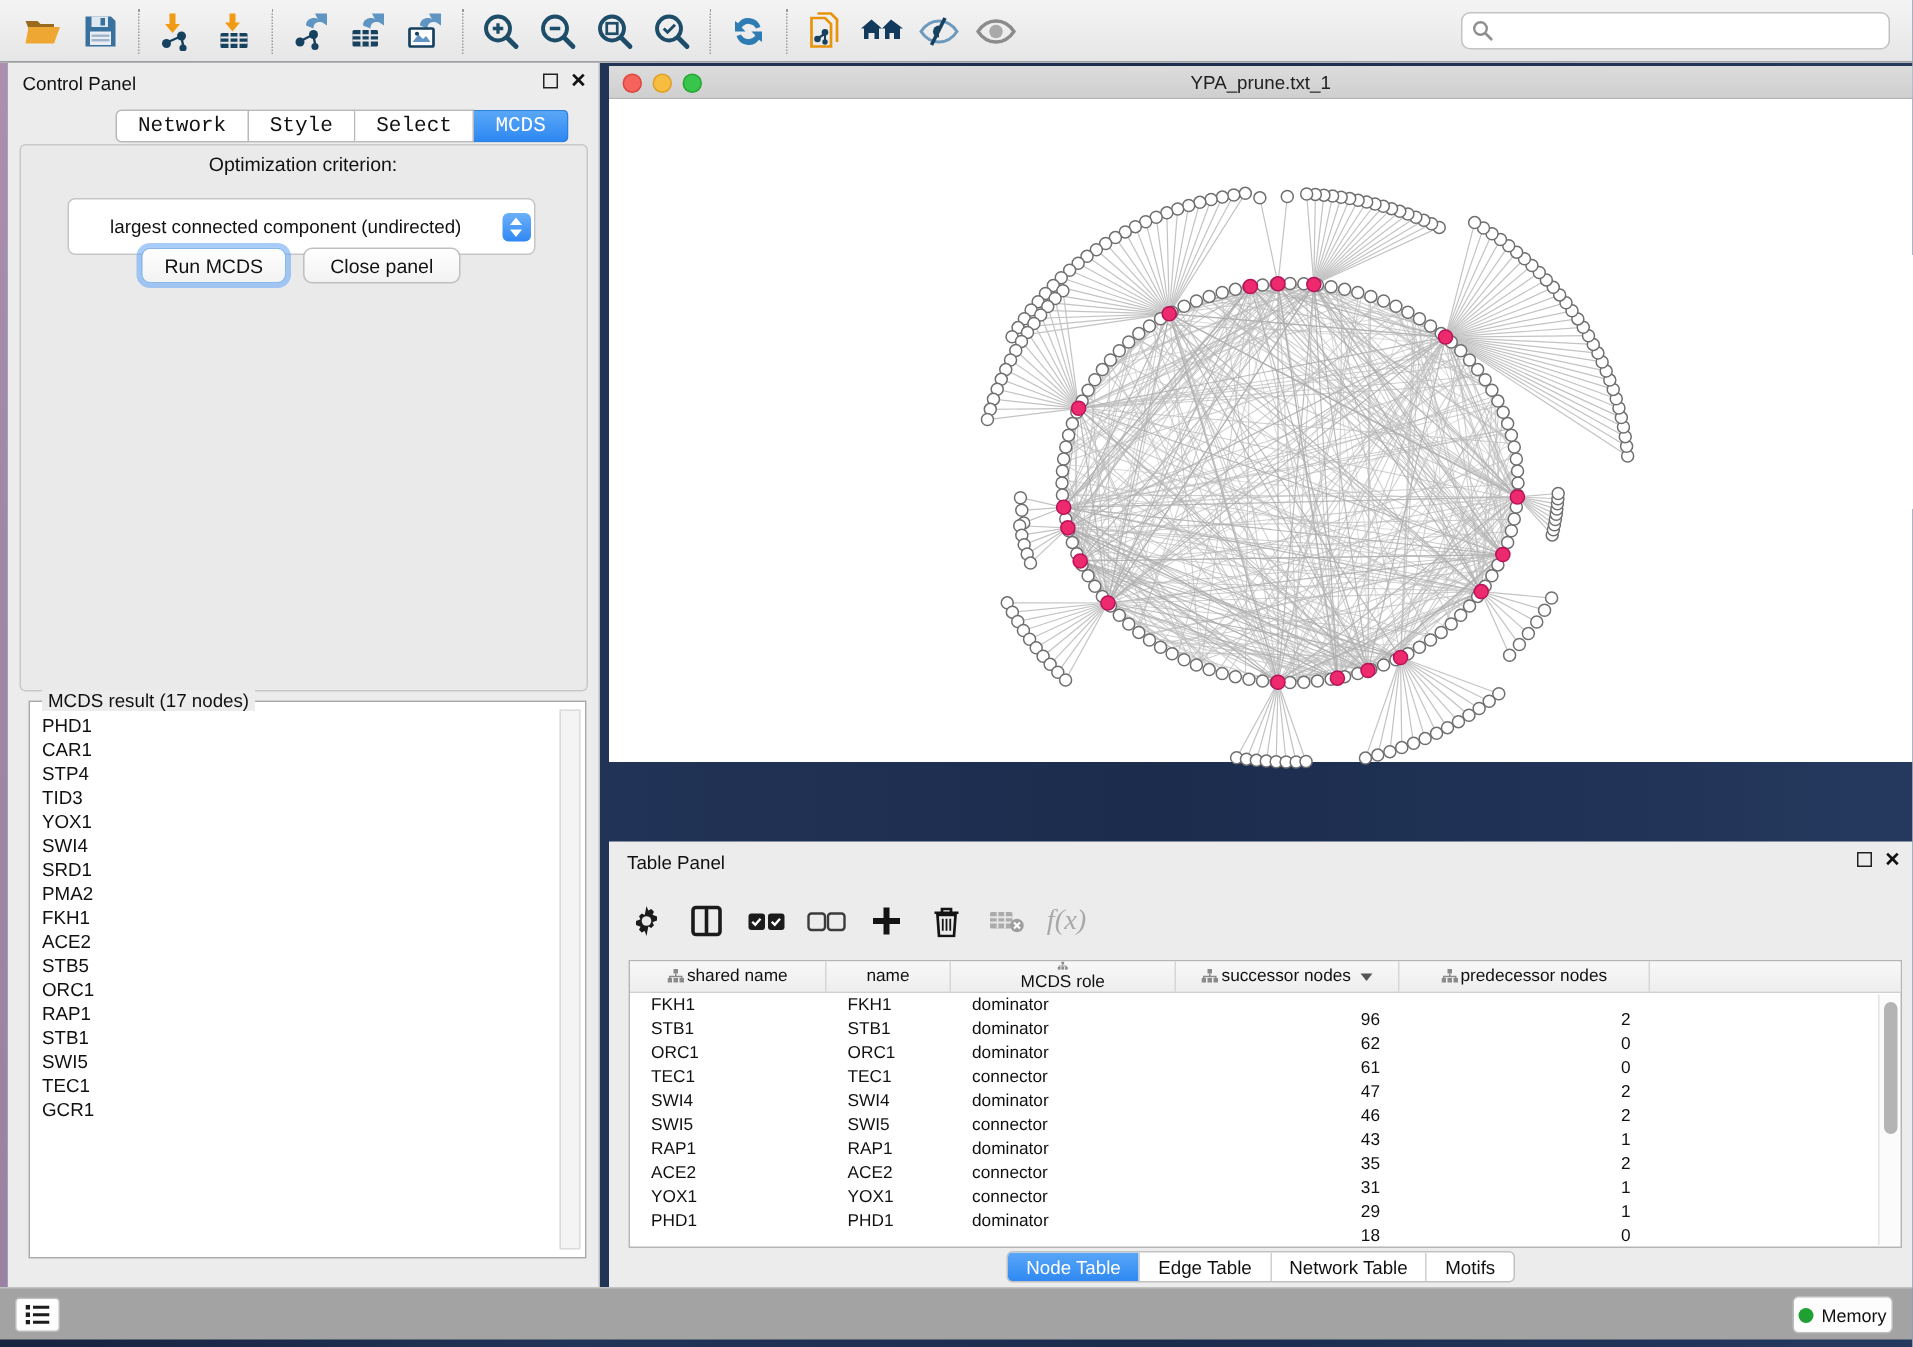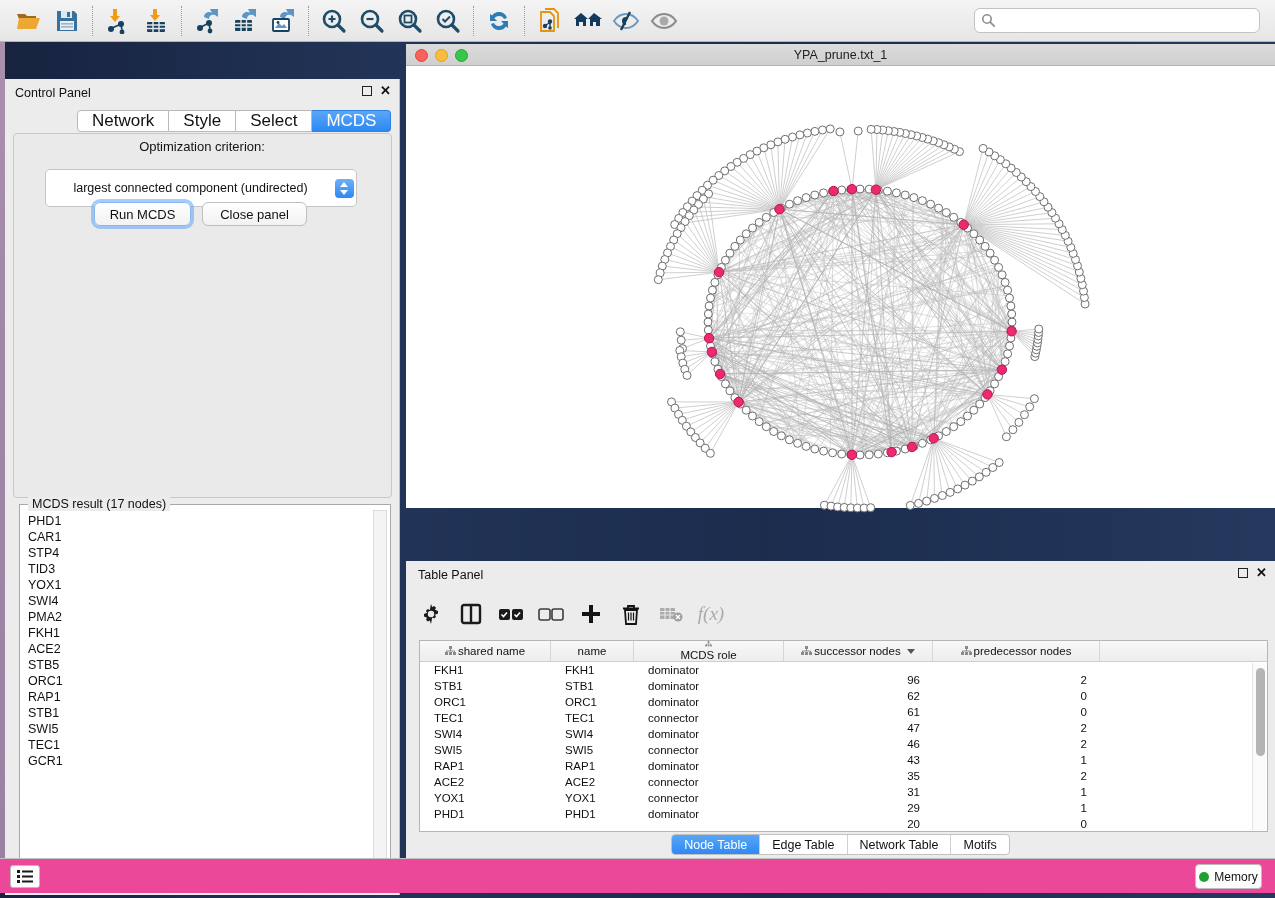--- a/index.html
+++ b/index.html
@@ -11,27 +11,27 @@
   .toolbar { left:0; top:0; width:1275px; height:42px; background:linear-gradient(#f4f4f4,#e6e6e6); border-bottom:1px solid #b4b4b4; display:flex; align-items:center; }
   .tb-btn { width:34px; height:34px; display:flex; align-items:center; justify-content:center; margin:0 2px; border-radius:4px; }
   .tb-sep { width:1px; height:30px; margin:0 6px; border-left:1px dotted #9a9a9a; }
   .tb-search { position:absolute; right:15px; top:8px; width:286px; height:25px; background:#fff; border:1px solid #c3c3c3; border-radius:6px; display:flex; align-items:center; padding-left:6px; }
   .tb-search input { border:none; outline:none; flex:1; font-size:12px; font-family:"Liberation Sans",sans-serif; background:transparent; }
 
   
   .wall-left { left:0; top:42px; width:5px; height:816px; background:linear-gradient(#ab8fae,#a087a6 40%,#9b82a2); }
 
   
-  .control-panel { left:5px; top:42px; width:395px; height:816px; background:#ececec; border-right:1px solid #bdbdbd;margin-top:37px; }
+  .control-panel { left:5px; top:42px; width:395px; height:816px; background:#ececec; border-right:1px solid #bdbdbd; }
   .cp-titlebar { position:absolute; left:0; top:0; width:100%; height:28px; display:flex; align-items:center; padding:0 10px; font-size:12.5px; color:#111; }
   .win-icons { position:absolute; right:8px; top:7px; display:flex; gap:8px; align-items:center; }
   .float-icon { width:10px; height:10px; border:1.6px solid #222; background:transparent; }
   .close-icon { font-size:13px; font-weight:bold; color:#111; line-height:10px; }
   .cp-tabs { position:absolute; left:72px; top:31px; display:flex; }
-  .cp-tab { height:22px; padding:0 14px; background:#fff; border:1px solid #b9b9b9; border-left:none; font-size:17px; display:flex; align-items:center; color:#111; }
+  .cp-tab { height:22px; padding:0 14px; background:#fff; border:1px solid #b9b9b9; border-left:none; font-size:14px; display:flex; align-items:center; color:#111;font-family:Liberation Mono, monospace; }
   .cp-tab:first-child { border-left:1px solid #b9b9b9; border-radius:4px 0 0 4px; }
   .cp-tab:last-child { border-radius:0 4px 4px 0; }
   .cp-tab.active { background:linear-gradient(#59a7f7,#2e88f2); border-color:#2d7fe0; color:#fff; }
   .cp-content { position:absolute; left:8px; top:54px; width:379px; height:365px; border:1px solid #c8c8c8; border-radius:4px; background:#eaeaea; }
   .opt-label { position:absolute; left:0; top:60px; width:100%; text-align:center; font-size:13px; color:#111; }
   .combo { position:absolute; left:40px; top:90px; width:312px; height:38px; background:#fff; border:1px solid #c6c6c6; border-radius:5px; display:flex; align-items:center; }
   .combo-value { flex:1; text-align:center; font-size:12.5px; color:#111; }
   .combo-step { width:19px; height:19px; margin-right:2px; border-radius:4px; background:linear-gradient(#6cb0f8,#3087f4); position:relative; }
   .combo-step:before, .combo-step:after { content:""; position:absolute; left:5px; border-left:4.5px solid transparent; border-right:4.5px solid transparent; }
   .combo-step:before { top:3px; border-bottom:5px solid #fff; }
@@ -72,21 +72,21 @@
   .c0{width:131px;} .c1{width:83px;} .c2{width:150px;flex-direction:column;} .c3{width:149px;} .c4{width:167px;}
   .tbl-scroll { position:absolute; right:1px; top:22px; width:14px; bottom:1px; background:#fbfbfb; border-left:1px solid #e3e3e3; }
   .tbl-thumb { position:absolute; left:2.5px; top:5px; width:9px; height:88px; border-radius:5px; background:#b4b4b4; }
   .bottom-tabs { position:absolute; left:0; right:0; top:273px; display:flex; justify-content:center; }
   .bt-wrap { display:flex; background:#fff; border:1px solid #c1c1c1; border-radius:4px; overflow:hidden; height:21px; }
   .bt { padding:0 12px; font-size:12.5px; display:flex; align-items:center; color:#111; border-left:1px solid #d0d0d0; }
   .bt:first-child { border-left:none; }
   .bt.active { background:linear-gradient(#58a6f7,#2f89f2); color:#fff; }
 
   
-  .status-bar { left:0; top:858px; width:1275px; height:35px; background:#ec4899; border-top:1px solid #c2c2c2; }
+  .status-bar { left:0; top:858px; width:1275px; height:35px; background:#a3a3a3; border-top:1px solid #c2c2c2; }
   .sb-listbtn { position:absolute; left:10px; top:6px; width:30px; height:23px; background:#fdfdfd; border:1px solid #bcbcbc; border-radius:3px; display:flex; align-items:center; justify-content:center; }
   .sb-mem { position:absolute; right:13px; top:5px; width:67px; height:25px; background:#fdfdfd; border:1px solid #bcbcbc; border-radius:4px; display:flex; align-items:center; justify-content:center; gap:5px; font-size:12px; color:#111; }
   .mem-dot { width:10px; height:10px; border-radius:50%; background:#1ea033; }
   svg { display:block; }
 </style>
 </head>
 <body>
 
 <div class="abs toolbar">
   <div style="width:10px"></div>
@@ -298,20 +298,21 @@
   <div class="groupbox">
     <span class="groupbox-label">MCDS result (17 nodes)</span>
     <div class="mcds-list">
 
     <div class="mcds-item">PHD1</div>
         <div class="mcds-item">CAR1</div>
         <div class="mcds-item">STP4</div>
         <div class="mcds-item">TID3</div>
         <div class="mcds-item">YOX1</div>
         <div class="mcds-item">SWI4</div>
+        <div class="mcds-item">SRD1</div>
         <div class="mcds-item">PMA2</div>
         <div class="mcds-item">FKH1</div>
         <div class="mcds-item">ACE2</div>
         <div class="mcds-item">STB5</div>
         <div class="mcds-item">ORC1</div>
         <div class="mcds-item">RAP1</div>
         <div class="mcds-item">STB1</div>
         <div class="mcds-item">SWI5</div>
         <div class="mcds-item">TEC1</div>
         <div class="mcds-item">GCR1</div>
@@ -1378,21 +1379,21 @@
           <div class="td l c1">YOX1</div>
           <div class="td l c2">connector</div>
           <div class="td r c3">29</div>
           <div class="td r c4">1</div>
         </div>
 
         <div class="tr">
           <div class="td l c0">PHD1</div>
           <div class="td l c1">PHD1</div>
           <div class="td l c2">dominator</div>
-          <div class="td r c3">20</div>
+          <div class="td r c3">18</div>
           <div class="td r c4">0</div>
         </div>
       </div>
     <div class="tbl-scroll">
         <div class="tbl-thumb"></div>
       </div>
   </div>
   <div class="bottom-tabs">
     <div class="bt-wrap">
       <div class="bt active">Node Table</div>

